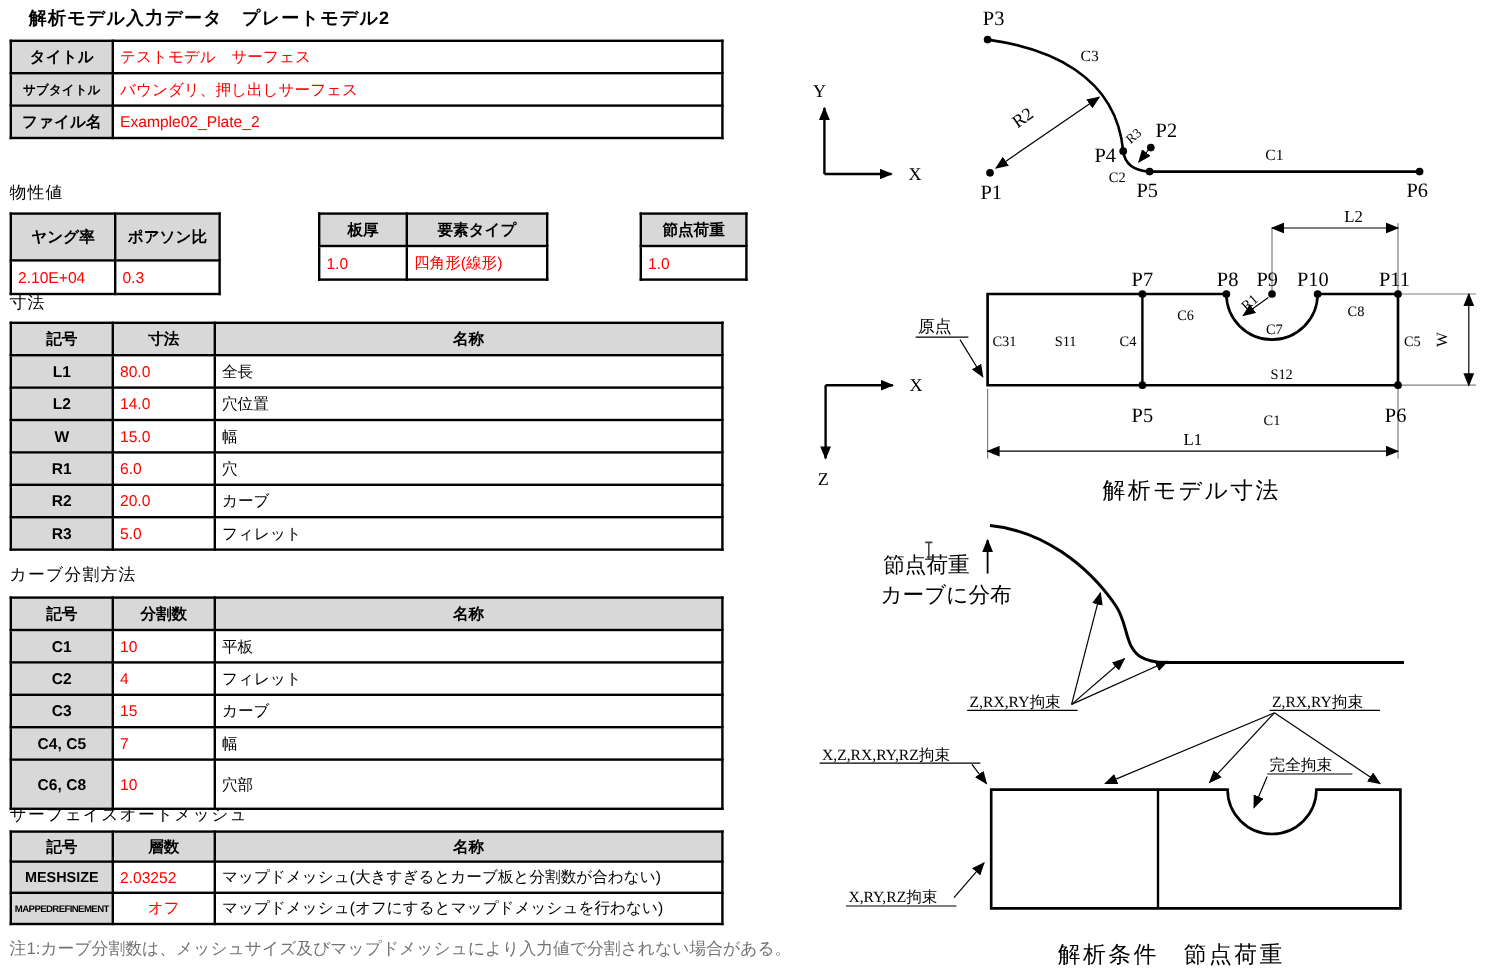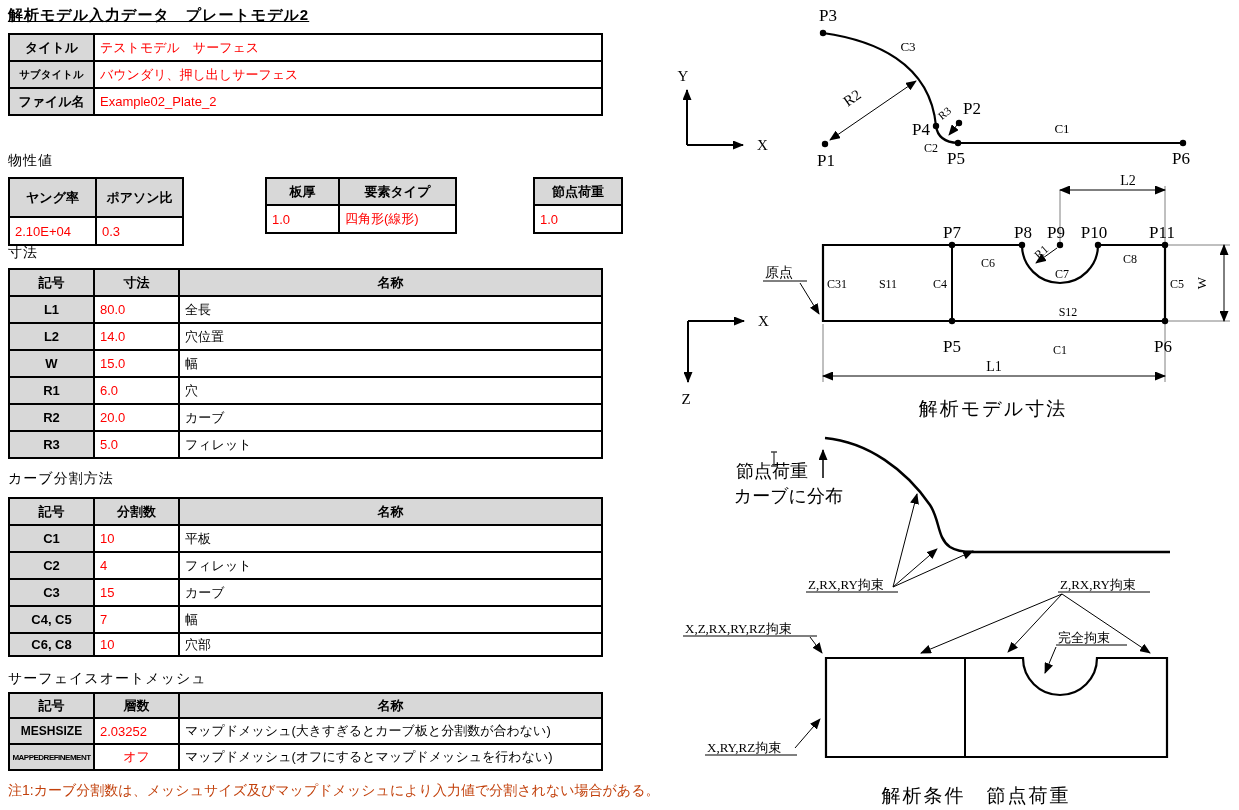--- a/index.html
+++ b/index.html
@@ -1,39 +1,39 @@
 <!DOCTYPE html>
 <html><head>
 <meta charset="utf-8">
 <style>
   html,body{margin:0;padding:0;background:#fff;}
   #screen{position:relative;width:1239px;height:810px;background:#fff;overflow:hidden;
           font-family:"Liberation Sans","DejaVu Sans",sans-serif;}
   .abs{position:absolute;}
   .title{font-size:15px;font-weight:bold;color:#000;letter-spacing:1px;}
   .heading{font-size:14px;color:#000;letter-spacing:1px;}
-  .note{font-size:14px;color:#c2410c;}
+  .note{font-size:14px;color:#737373;}
   table.tbl{position:absolute;border-collapse:collapse;table-layout:fixed;font-size:13px;color:#000;}
   table.tbl th,table.tbl td{border:2px solid #000;padding:0 5px;overflow:hidden;white-space:nowrap;}
   table.tbl th{background:#d8d8d8;font-weight:bold;text-align:center;padding:0 2px;}
   td.red,.red{color:#ff0000;}
   td.num{padding-right:7px;}
   td.ctr{text-align:center;}
   th.small{font-size:10.5px;}
   th.tiny{font-size:8px;letter-spacing:-0.5px;}
   th.msz{font-size:12px;}
   svg text{fill:#000;}
   .ser{font-family:"Liberation Serif","DejaVu Serif",serif;}
 </style>
 </head>
 <body>
 
 <div id="screen">
 
-  <div class="abs title" style="left:8px;top:6px;text-decoration:underline;">解析モデル入力データ　プレートモデル2</div>
+  <div class="abs title" style="left:24px;top:6px;">解析モデル入力データ　プレートモデル2</div>
 
   <table class="tbl" style="left:8px;top:33px;width:595px;">
     <colgroup>
         <col style="width:85px">
         <col>
       </colgroup>
     <tbody>
         <tr style="height:27px;">
       <th>タイトル</th>
       <td class="red">テストモデル　サーフェス</td>
@@ -173,21 +173,21 @@
     <tr style="height:27px;">
       <th>C3</th>
       <td class="red num">15</td>
       <td>カーブ</td>
     </tr>
     <tr style="height:27px;">
       <th>C4, C5</th>
       <td class="red num">7</td>
       <td>幅</td>
     </tr>
-    <tr style="height:23px;">
+    <tr style="height:41px;">
       <th>C6, C8</th>
       <td class="red num">10</td>
       <td>穴部</td>
     </tr>
   </tbody>
     </table>
 
   <div class="abs heading" style="left:8px;top:670px;">サーフェイスオートメッシュ</div>
 
   <table class="tbl" style="left:8px;top:692px;width:595px;">

